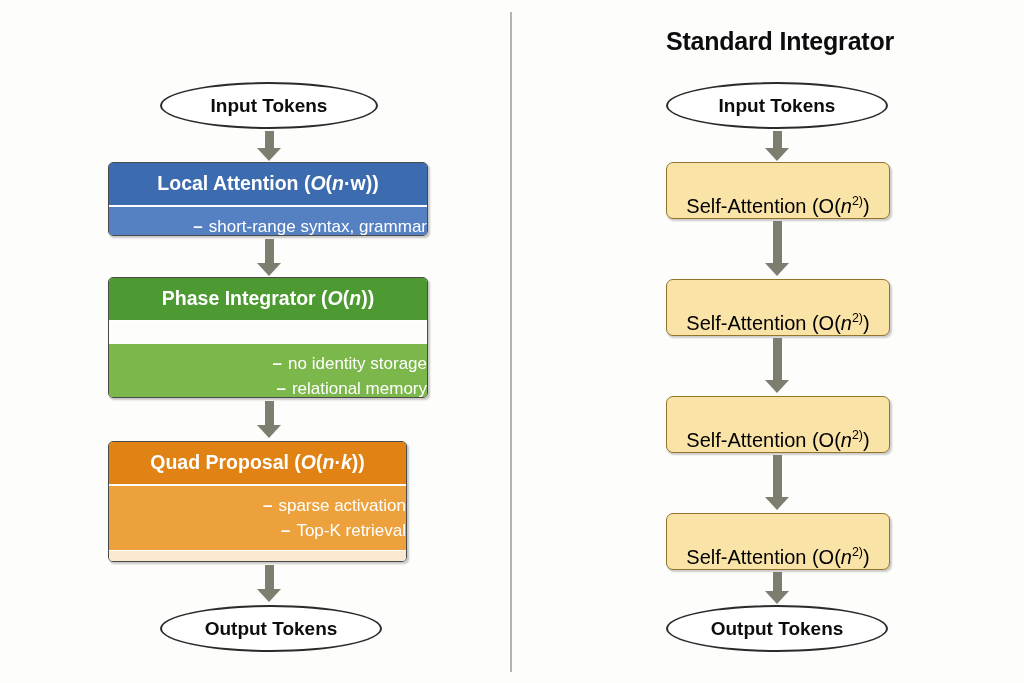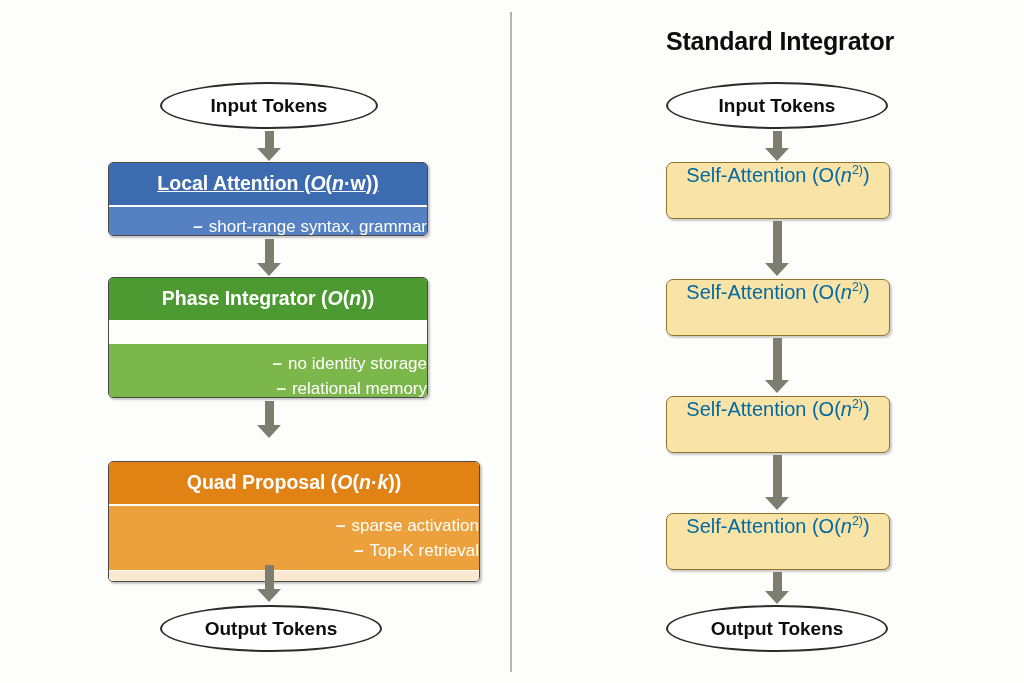--- a/index.html
+++ b/index.html
@@ -119,21 +119,21 @@
     box-sizing: border-box;
     padding: 6px 0 7px 18px;
     border-top: 1.5px solid #ffffff;
   }
   .cbox .hilite .bullet {
     color: #1a1a1a;
     font-size: 17.5px;
   }
 
   
-  #box-local .hdr      { background: #3c6bb0; text-decoration: underline; }
+  #box-local .hdr      { background: #3c6bb0; }
   #box-local .bullets  { background: #5580c2; }
   
   #box-phase .hdr      { background: #4e9a32; text-align: center; }
   #box-phase .bullets  { background: #7cb74b; margin-top: 22px; }
   #box-phase .hilite   { background: #eaf2dc; }
   #box-phase .hilite .bullet { font-style: italic; font-weight: 600; }
   
   #box-quad .hdr       { background: #e08214; }
   #box-quad .bullets   { background: #eda13d; }
   #box-quad .hilite    { background: #fbe8d0; }
@@ -143,24 +143,24 @@
   .mi { font-style: italic; }
 
   
   .ybox {
     position: absolute;
     box-sizing: border-box;
     background: #fae3a7;
     border: 1.5px solid #93742c;
     border-radius: 7px;
     display: flex;
-    align-items: flex-start;
+    align-items: flex-end;
     justify-content: center;
     font-size: 20px;
-    color: #0369a1;
+    color: #000000;
     white-space: nowrap;
     box-shadow: 1.5px 2px 2px rgba(0,0,0,0.20);
   }
   .ybox sup { font-size: 0.62em; vertical-align: super; }
 </style>
 </head>
 <body>
 
 <div id="canvas">
 
@@ -201,21 +201,21 @@
     <div class="hilite">
       <div class="bullet"><span class="dash">–</span><span>persistent context accumulation</span></div>
     </div>
   </div>
 
   <div class="arrow" style="left:257px; top:401px; height:38px;">
     <div class="shaft" style="height:25px;"></div>
     <div class="head" style="top:24px;"></div>
   </div>
 
-  <div class="cbox" id="box-quad" style="left:108px; top:461px; width:372px; height:121px;">
+  <div class="cbox" id="box-quad" style="left:108px; top:441px; width:299px; height:121px;">
     <div class="hdr">
       <span>Quad Proposal (</span><span class="mi">O</span><span>(</span><span class="mi">n</span><span>·</span><span class="mi">k</span><span>))</span>
     </div>
     <div class="bullets">
       <div class="bullet"><span class="dash">–</span><span>sparse activation</span></div>
       <div class="bullet"><span class="dash">–</span><span>Top-K retrieval</span></div>
     </div>
     <div class="hilite">
       <div class="bullet"><span class="dash">–</span><span>selective global reasoning</span></div>
     </div>

